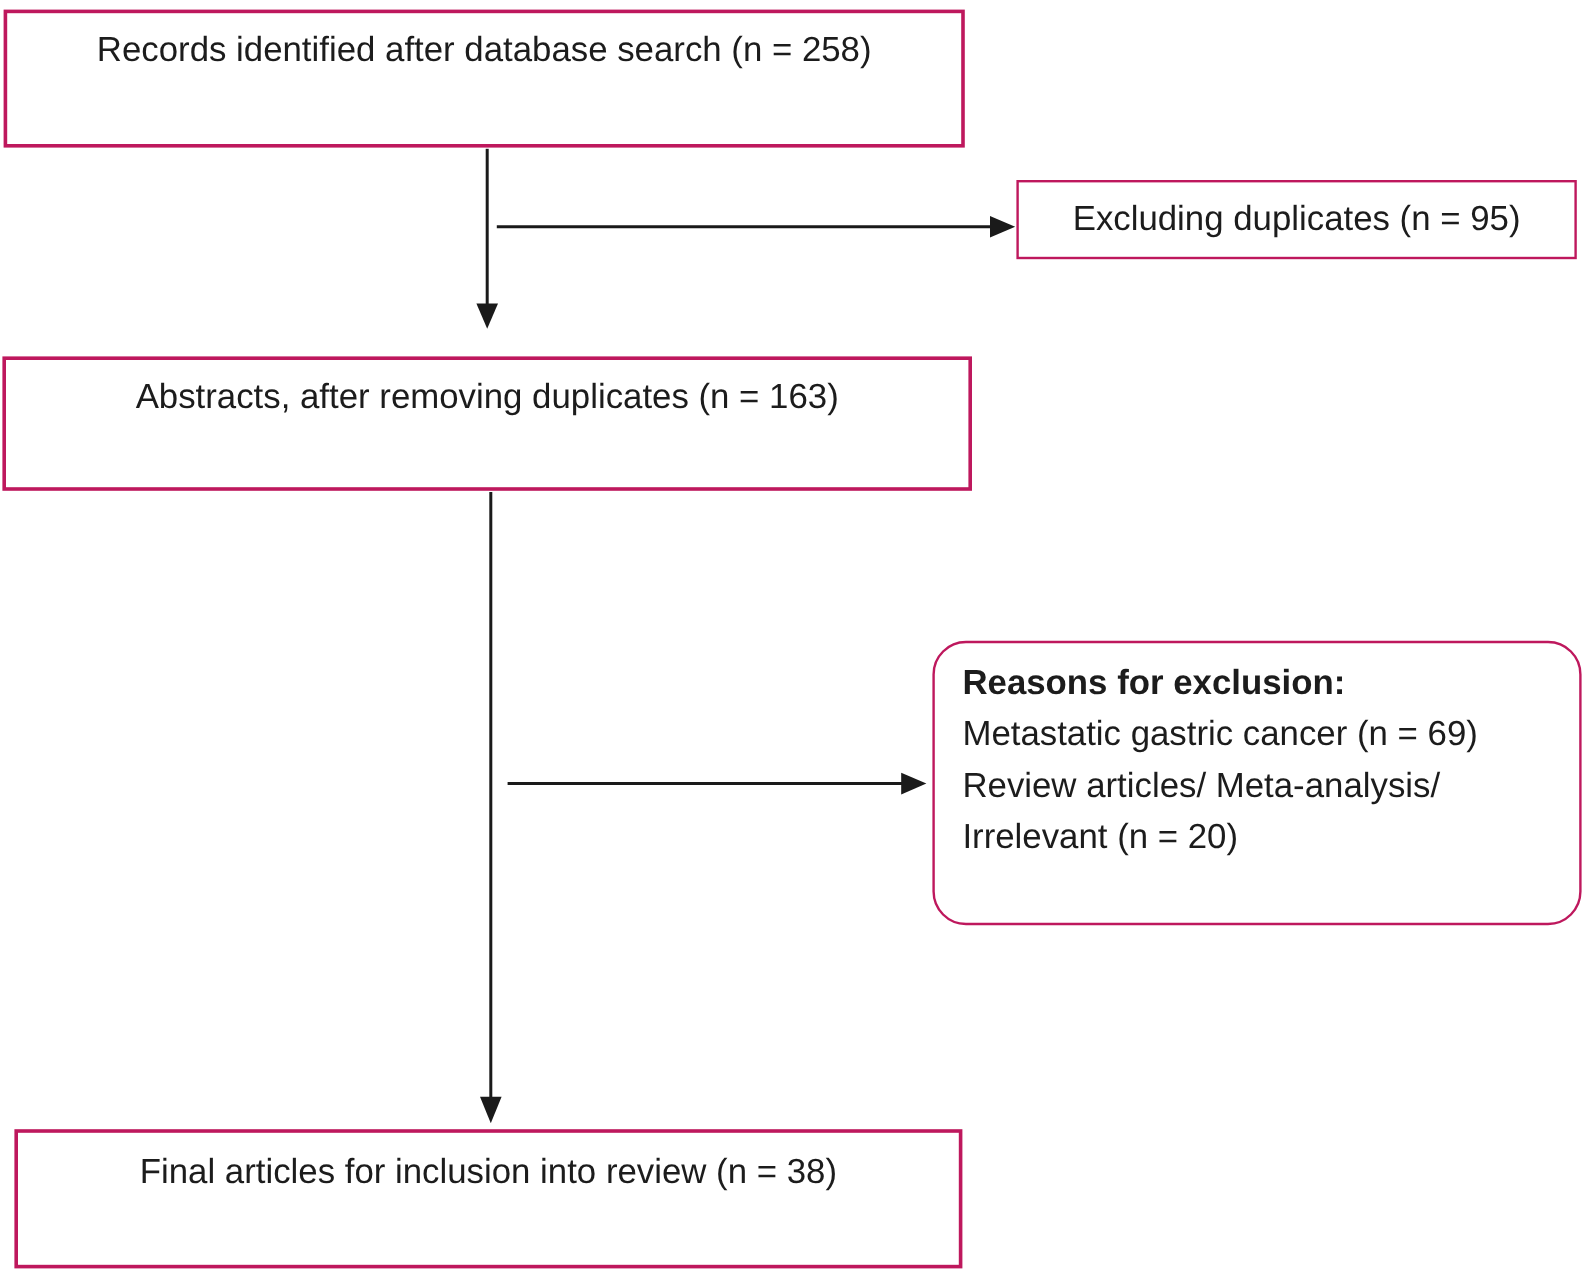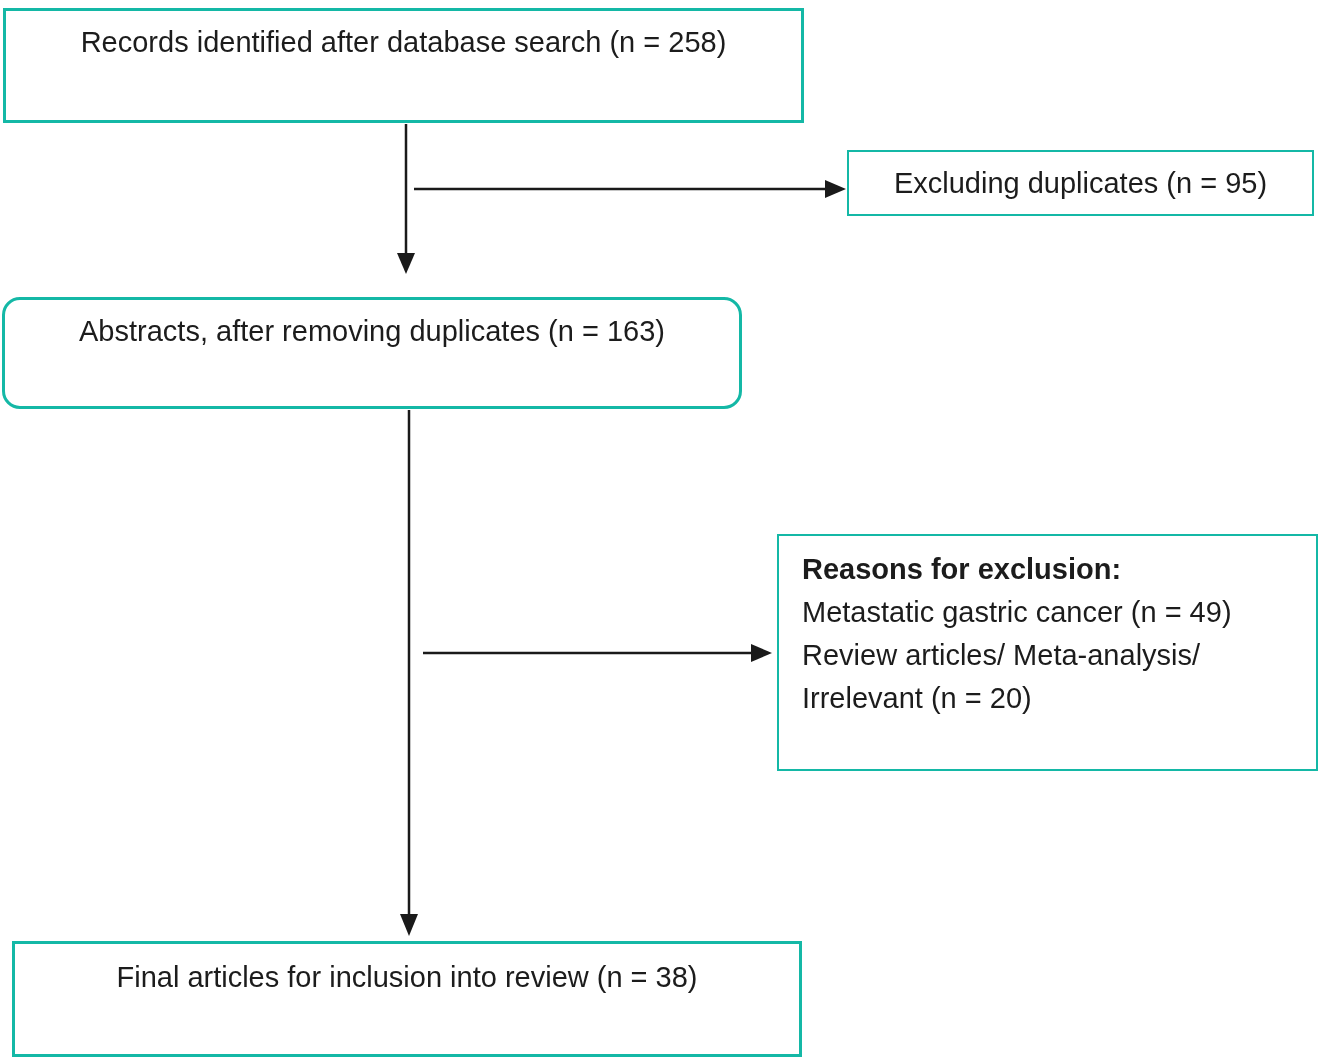--- a/index.html
+++ b/index.html
@@ -12,42 +12,42 @@
     width: 1321px;
     height: 1058px;
     background: #ffffff;
     font-family: "Liberation Sans", sans-serif;
     color: #1c1c1c;
     overflow: hidden;
   }
   .box {
     position: absolute;
     box-sizing: border-box;
-    border: 3px solid #14b8a6;
+    border: 3px solid #be185d;
     background: #ffffff;
     font-size: 29px;
     line-height: 36px;
   }
   .box.thin {
     border-width: 2px;
   }
   .box.center-top {
     text-align: center;
     padding-top: 13px;
   }
   .box.flex-center {
     display: flex;
     align-items: center;
     justify-content: center;
   }
   #box-records   { left: 3px;   top: 8px;   width: 801px; height: 115px; }
   #box-excluding { left: 847px; top: 150px; width: 467px; height: 66px;  }
-  #box-abstracts { left: 2px;   top: 297px; width: 740px; height: 112px; border-radius: 18px; }
+  #box-abstracts { left: 2px;   top: 297px; width: 808px; height: 112px; }
   #box-reasons   { left: 777px; top: 534px; width: 541px; height: 237px;
-                   padding: 12px 10px 0 23px; line-height: 43px; }
+                   padding: 12px 10px 0 23px; line-height: 43px; border-radius: 28px; }
   #box-final     { left: 12px;  top: 941px; width: 790px; height: 116px;
                    padding-top: 15px; }
   .reasons-title { font-weight: bold; }
   .reason-line   { white-space: nowrap; }
   svg.arrows {
     position: absolute;
     left: 0;
     top: 0;
     width: 1321px;
     height: 1058px;
@@ -89,21 +89,21 @@
   <div id="box-excluding" class="box thin flex-center">
     <span>Excluding duplicates (n = 95)</span>
   </div>
 
   <div id="box-abstracts" class="box center-top">
     <span>Abstracts, after removing duplicates (n = 163)</span>
   </div>
 
   <div id="box-reasons" class="box thin">
     <div class="reasons-title">Reasons for exclusion:</div>
-    <div class="reason-line">Metastatic gastric cancer (n = 49)</div>
+    <div class="reason-line">Metastatic gastric cancer (n = 69)</div>
     <div class="reason-line">Review articles/ Meta-analysis/</div>
     <div class="reason-line">Irrelevant (n = 20)</div>
   </div>
 
   <div id="box-final" class="box center-top">
     <span>Final articles for inclusion into review (n = 38)</span>
   </div>
 
 </div>
 

